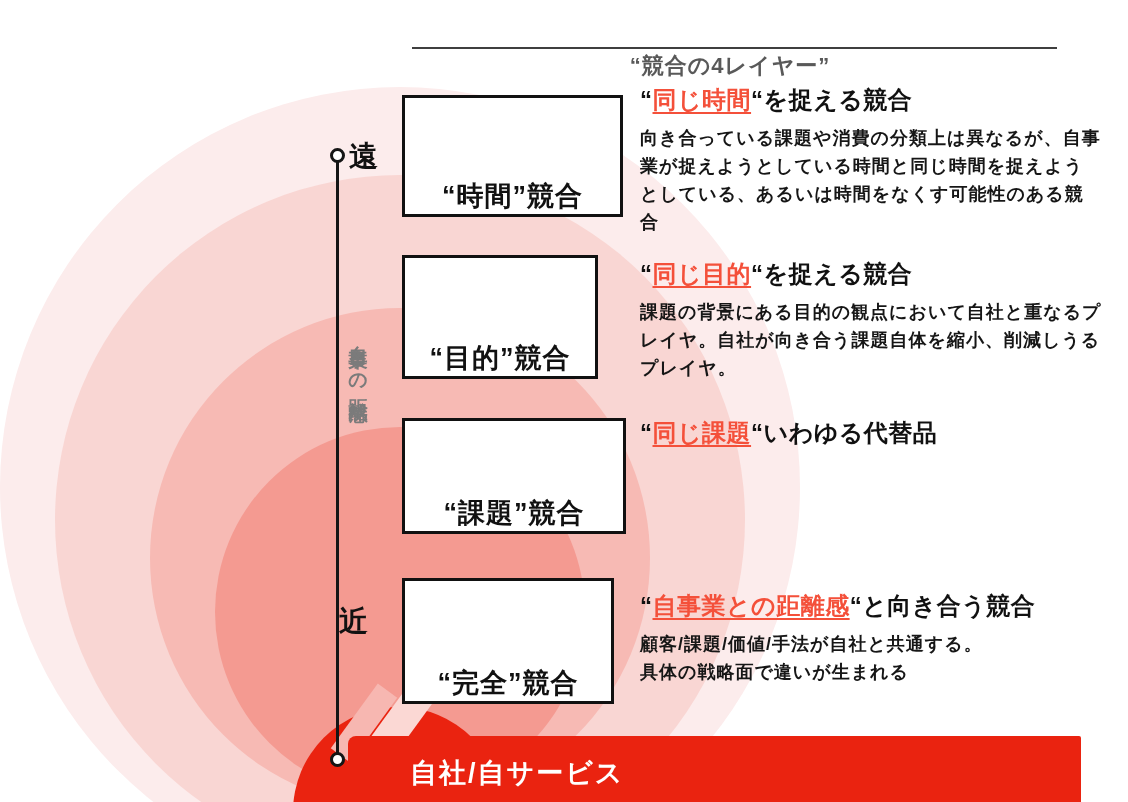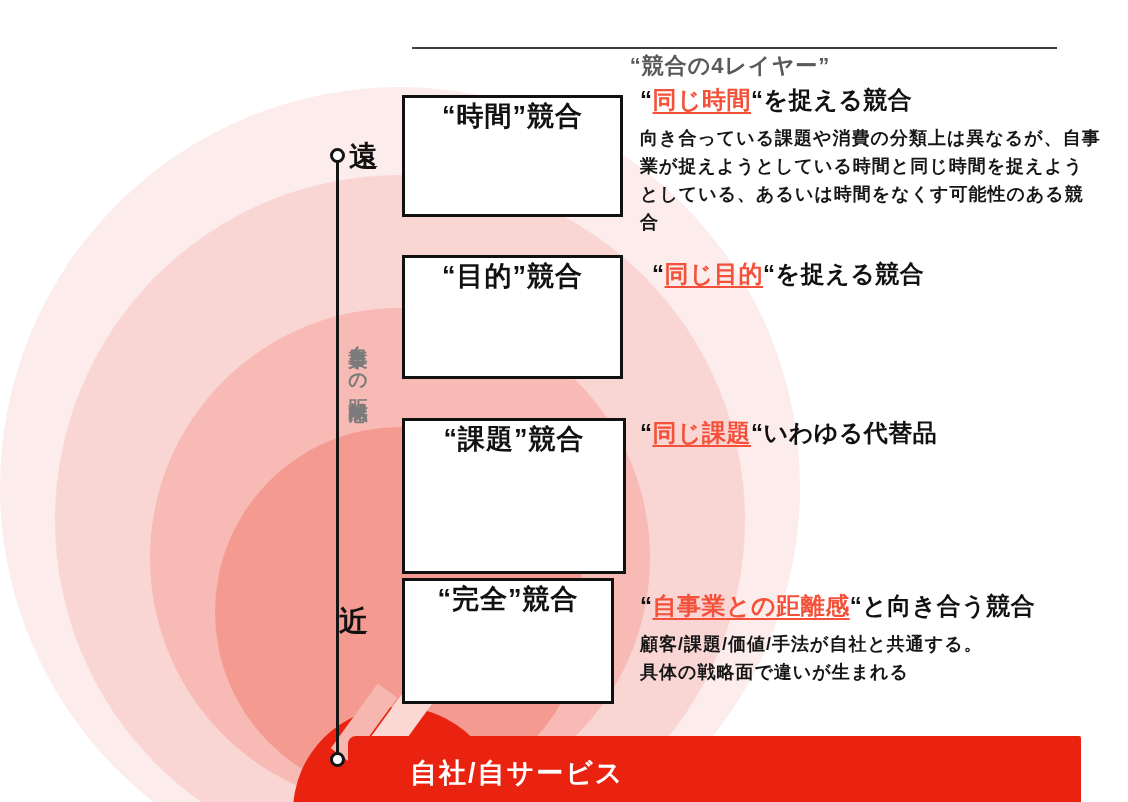--- a/index.html
+++ b/index.html
@@ -40,31 +40,31 @@
   .axis-marker.bottom { left: 330px; top: 752px; }
   .axis-cap { font-size: 29px; font-weight: 800; color: #111; z-index: 31; }
   .axis-cap.far { left: 349px; top: 137px; }
   .axis-cap.near { left: 339px; top: 602px; }
   .axis-distance { left: 345px; top: 331px; writing-mode: vertical-rl; text-orientation: upright;
                    font-size: 19px; font-weight: 700; letter-spacing: 2px;
                    color: var(--axis-gray, #7b7b7b); z-index: 31; }
 
   
   .layer-box { background: #fff; border: 3px solid #111; z-index: 40;
-               display: flex; align-items: flex-start; justify-content: center;
+               display: flex; align-items: flex-end; justify-content: center;
                font-size: 27px; font-weight: 800; color: #111; letter-spacing: 1px; }
   .box1 { left: 402px; top: 95px;  width: 221px; height: 122px; }
-  .box2 { left: 402px; top: 255px; width: 221px; height: 124px; }
-  .box3 { left: 402px; top: 418px; width: 224px; height: 156px; }
+  .box2 { left: 402px; top: 255px; width: 196px; height: 124px; }
+  .box3 { left: 402px; top: 418px; width: 224px; height: 116px; }
   .box4 { left: 402px; top: 578px; width: 212px; height: 126px; }
 
   
   .desc { left: 640px; width: 462px; z-index: 40; }
   .desc1 { top: 84px; }
-  .desc2 { top: 258px; margin-left: 12px; }
+  .desc2 { top: 258px; }
   .desc3 { top: 417px; }
   .desc4 { top: 590px; }
   .desc-heading { font-size: 24px; font-weight: 800; color: #111; letter-spacing: 0.5px; margin-bottom: 8px; }
   .desc-heading .accent { color: var(--accent-red, #f4503a);
                           text-decoration: underline;
                           text-decoration-thickness: 2px;
                           text-underline-offset: 4px; }
   .desc-body { font-size: 18px; font-weight: 700; line-height: 28px; letter-spacing: 1px;
                color: #161616; white-space: pre-line; }
 
@@ -109,20 +109,21 @@
 <div class="abs layer-box box4">
   <span>“完全”競合</span>
 </div>
 
 <div class="abs desc desc1">
   <div class="desc-heading"><span>“</span><span class="accent">同じ時間</span><span>“を捉える競合</span></div>
   <div class="desc-body">向き合っている課題や消費の分類上は異なるが、自事業が捉えようとしている時間と同じ時間を捉えようとしている、あるいは時間をなくす可能性のある競合</div>
 </div>
 <div class="abs desc desc2">
   <div class="desc-heading"><span>“</span><span class="accent">同じ目的</span><span>“を捉える競合</span></div>
+  <div class="desc-body">課題の背景にある目的の観点において自社と重なるプレイヤ。自社が向き合う課題自体を縮小、削減しうるプレイヤ。</div>
 </div>
 <div class="abs desc desc3">
   <div class="desc-heading"><span>“</span><span class="accent">同じ課題</span><span>“いわゆる代替品</span></div>
 </div>
 <div class="abs desc desc4">
   <div class="desc-heading"><span>“</span><span class="accent">自事業との距離感</span><span>“と向き合う競合</span></div>
   <div class="desc-body">顧客/課題/価値/手法が自社と共通する。
 具体の戦略面で違いが生まれる</div>
 </div>
 

